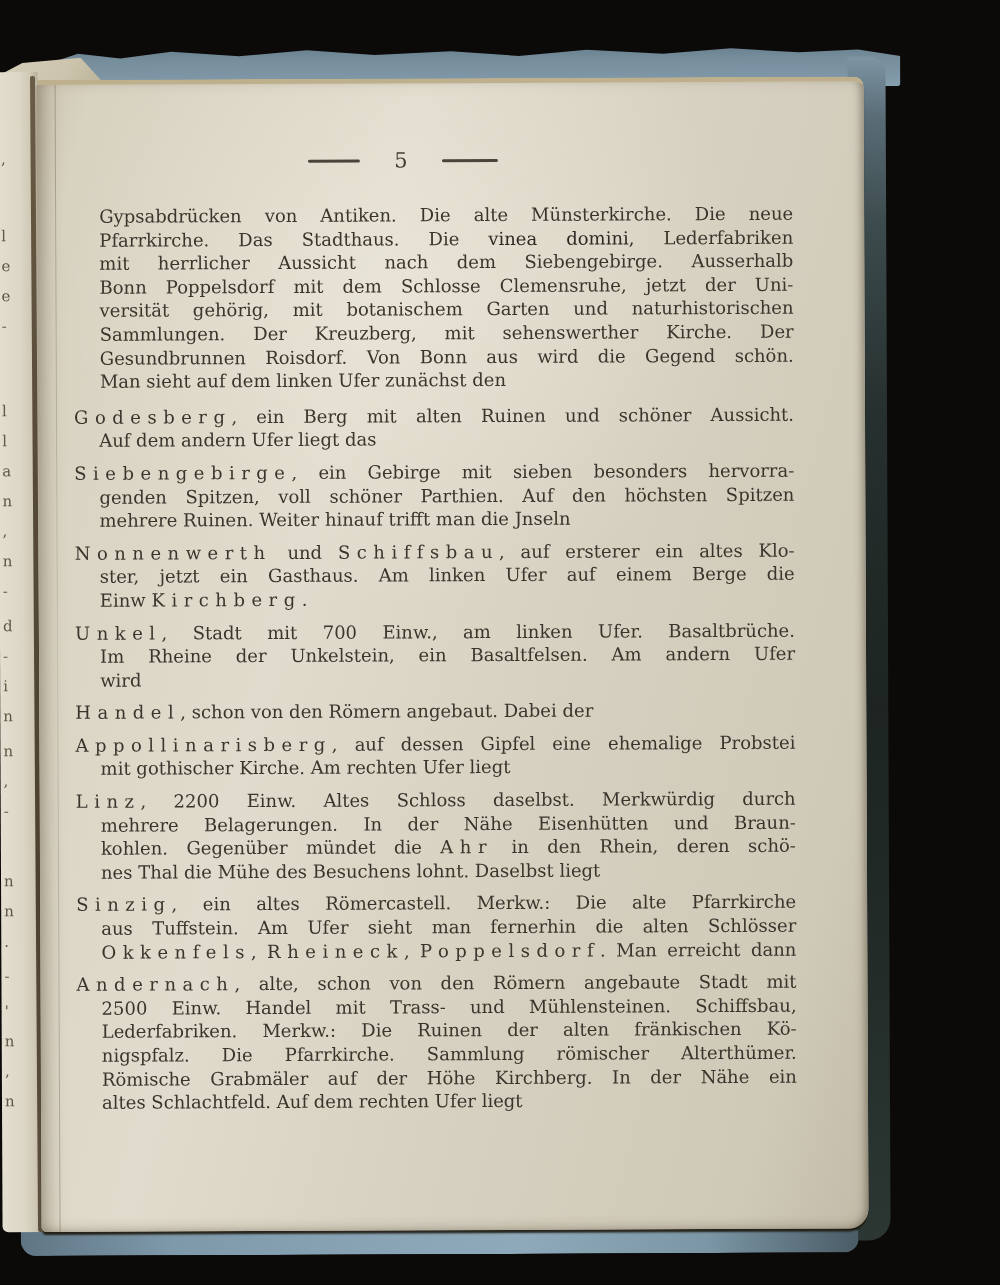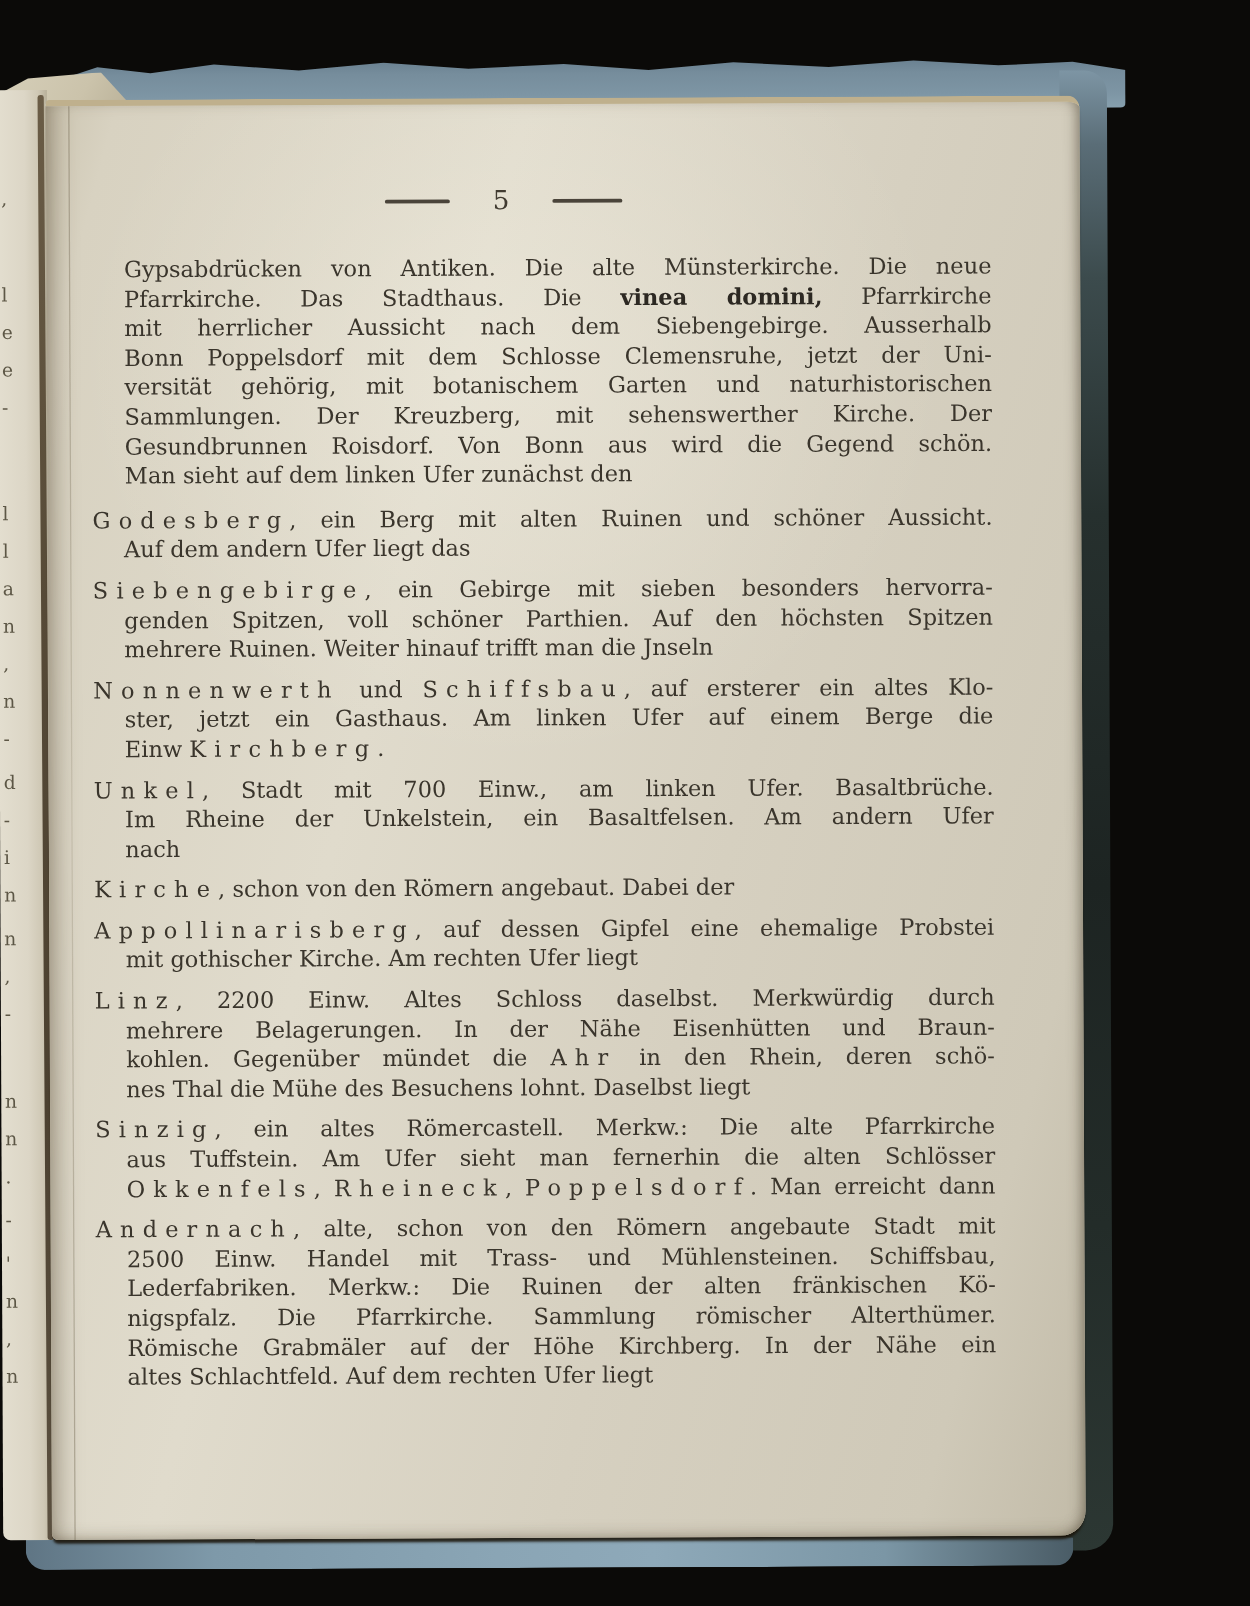--- a/index.html
+++ b/index.html
@@ -106,21 +106,21 @@
   .para.first-entry{margin-top:12px;}
   .tline{
     text-align:justify;
     white-space:nowrap;
     height:23.6px;
   }
   .tline.just{text-align-last:justify;-moz-text-align-last:justify;white-space:normal;}
   .tline.cont{margin-left:25px;}
   .intro .tline{margin-left:26px;}
   .sp{letter-spacing:6.5px;}
-  .b{font-weight:bold;color:#2c2822;margin-top:43px;}
+  .b{font-weight:normal;color:#2c2822;margin-top:43px;}
 </style>
 </head>
 <body>
 
 <div class="book">
 
   <div class="cover-top"></div>
   <div class="cover-right"></div>
   <div class="cover-bottom"></div>
   <div class="corner-tab"></div>
@@ -133,21 +133,21 @@
   <div class="page">
     <div class="text-col">
       <div class="page-header">
         <div class="hrule"></div>
         <div class="pnum">5</div>
         <div class="hrule r"></div>
       </div>
       <div>
           <div class="para intro">
             <div class="tline just"><span class="n">Gypsabdrücken von Antiken. Die alte Münsterkirche. Die neue</span></div>
-            <div class="tline just"><span class="n">Pfarrkirche. Das Stadthaus. Die </span><span class="b">vinea domini,</span><span class="n"> Pfarrkirche</span></div>
+            <div class="tline just"><span class="n">Pfarrkirche. Das Stadthaus. Die </span><span class="b">vinea domini,</span><span class="n"> Lederfabriken</span></div>
             <div class="tline just"><span class="n">mit herrlicher Aussicht nach dem Siebengebirge. Ausserhalb</span></div>
             <div class="tline just"><span class="n">Bonn Poppelsdorf mit dem Schlosse Clemensruhe, jetzt der Uni-</span></div>
             <div class="tline just"><span class="n">versität gehörig, mit botanischem Garten und naturhistorischen</span></div>
             <div class="tline just"><span class="n">Sammlungen. Der Kreuzberg, mit sehenswerther Kirche. Der</span></div>
             <div class="tline just"><span class="n">Gesundbrunnen Roisdorf. Von Bonn aus wird die Gegend schön.</span></div>
             <div class="tline"><span class="n">Man sieht auf dem linken Ufer zunächst den</span></div>
           </div>
           <div class="para entry first-entry">
             <div class="tline just"><span class="sp">Godesberg</span><span class="n">, ein Berg mit alten Ruinen und schöner Aussicht.</span></div>
             <div class="tline cont"><span class="n">Auf dem andern Ufer liegt das</span></div>
@@ -158,24 +158,24 @@
             <div class="tline cont"><span class="n">mehrere Ruinen. Weiter hinauf trifft man die Jnseln</span></div>
           </div>
           <div class="para entry">
             <div class="tline just"><span class="sp">Nonnenwerth</span><span class="n"> und </span><span class="sp">Schiffsbau</span><span class="n">, auf ersterer ein altes Klo-</span></div>
             <div class="tline just cont"><span class="n">ster, jetzt ein Gasthaus. Am linken Ufer auf einem Berge die</span></div>
             <div class="tline cont"><span class="n">Einw </span><span class="sp">Kirchberg</span><span class="n">.</span></div>
           </div>
           <div class="para entry">
             <div class="tline just"><span class="sp">Unkel</span><span class="n">, Stadt mit 700 Einw., am linken Ufer. Basaltbrüche.</span></div>
             <div class="tline just cont"><span class="n">Im Rheine der Unkelstein, ein Basaltfelsen. Am andern Ufer</span></div>
-            <div class="tline cont"><span class="n">nach</span></div>
-          </div>
-          <div class="para entry">
-            <div class="tline"><span class="sp">Kirche</span><span class="n">, schon von den Römern angebaut. Dabei der</span></div>
+            <div class="tline cont"><span class="n">wird</span></div>
+          </div>
+          <div class="para entry">
+            <div class="tline"><span class="sp">Handel</span><span class="n">, schon von den Römern angebaut. Dabei der</span></div>
           </div>
           <div class="para entry">
             <div class="tline just"><span class="sp">Appollinarisberg</span><span class="n">, auf dessen Gipfel eine ehemalige Probstei</span></div>
             <div class="tline cont"><span class="n">mit gothischer Kirche. Am rechten Ufer liegt</span></div>
           </div>
           <div class="para entry">
             <div class="tline just"><span class="sp">Linz</span><span class="n">, 2200 Einw. Altes Schloss daselbst. Merkwürdig durch</span></div>
             <div class="tline just cont"><span class="n">mehrere Belagerungen. In der Nähe Eisenhütten und Braun-</span></div>
             <div class="tline just cont"><span class="n">kohlen. Gegenüber mündet die </span><span class="sp">Ahr</span><span class="n"> in den Rhein, deren schö-</span></div>
             <div class="tline cont"><span class="n">nes Thal die Mühe des Besuchens lohnt.  Daselbst liegt</span></div>

